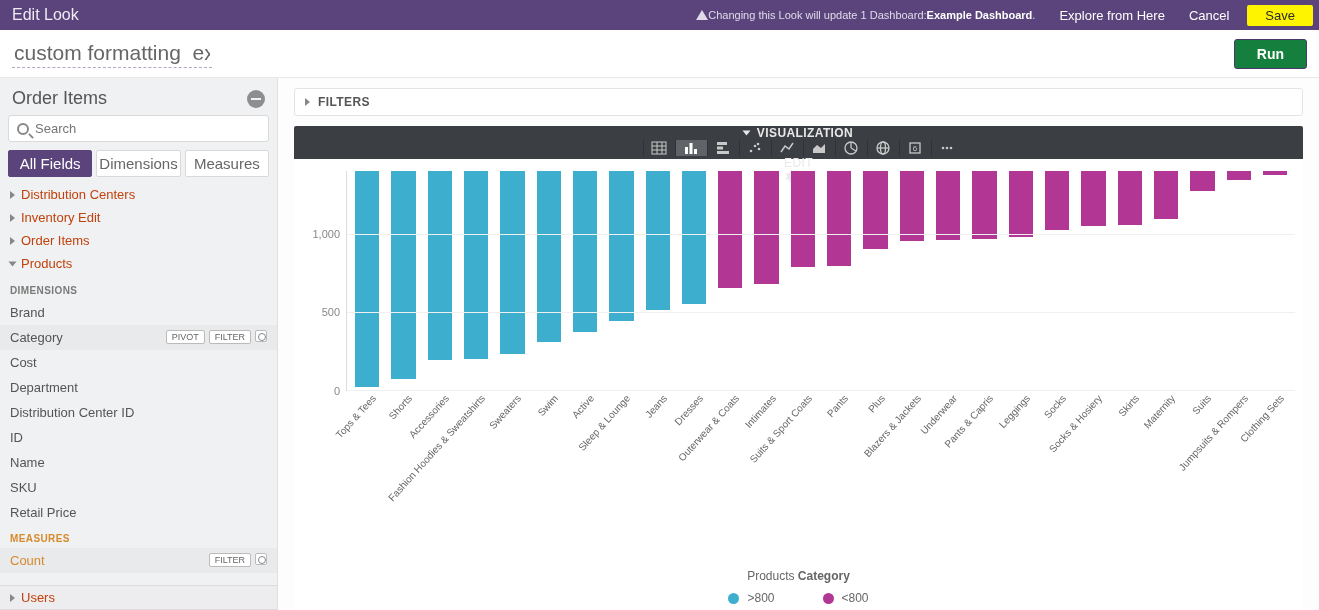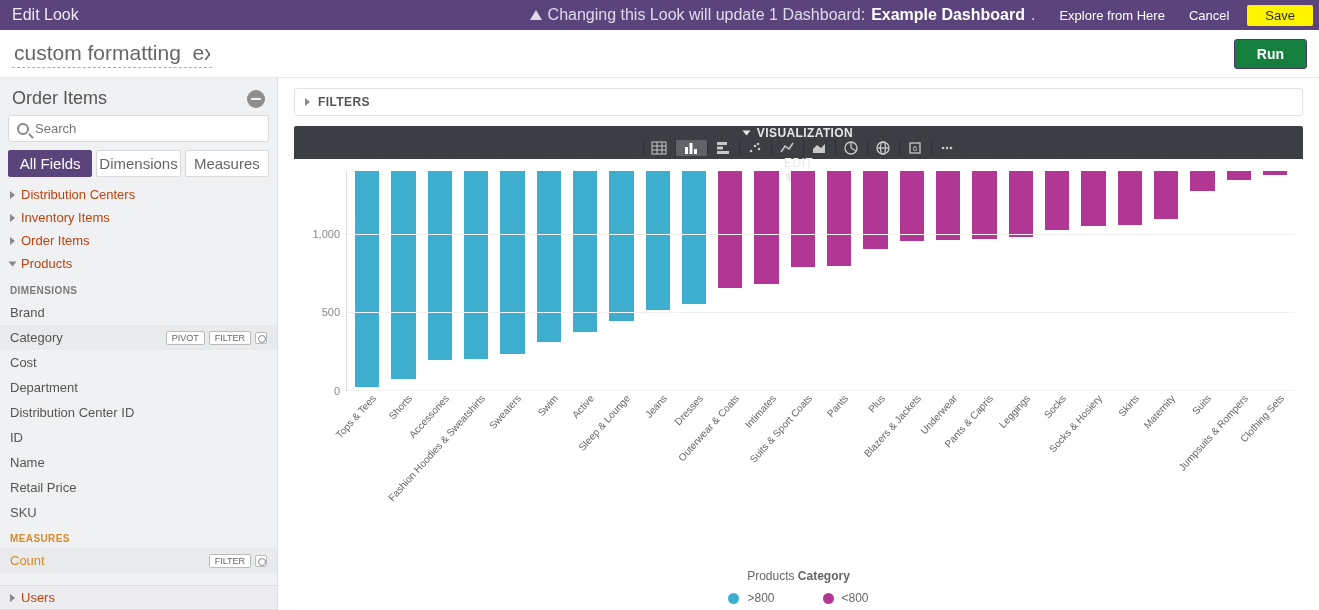--- a/index.html
+++ b/index.html
@@ -2,21 +2,21 @@
 <html><head>
 <meta charset="utf-8">
 <style>
   * { box-sizing: border-box; margin: 0; padding: 0; }
   html, body { width: 1319px; height: 610px; font-family: "Helvetica Neue", Helvetica, Arial, sans-serif; font-size: 13px; color: #555; background: #fdfdfd; overflow: hidden; }
 
   
   .topbar { display: flex; align-items: center; height: 30px; background: #5a447b; color: #eee; padding: 0 6px 0 12px; }
   .topbar .title { font-size: 16px; font-weight: 400; color: #efeaf3; }
   .topbar .spacer { flex: 1; }
-  .topbar .warn { font-size: 16px; color: #e0d9ea; display: flex; align-items: center; gap: 6px; }
+  .topbar .warn { font-size: 11px; color: #e0d9ea; display: flex; align-items: center; }
   .topbar .warn strong { font-weight: 600; color: #fff; }
   .topbar .link { color: #fff; font-size: 13px; margin-left: 24px; cursor: pointer; }
   .topbar .save { margin-left: 18px; background: #fff400; color: #2b2b2b; border: none; padding: 3px 18px; font-size: 13px; cursor: pointer; border-radius: 2px; font-weight: 500; }
   .warn-icon { width: 0; height: 0; border-left: 6px solid transparent; border-right: 6px solid transparent; border-bottom: 10px solid #e0d9ea; display: inline-block; }
 
   
   .subbar { display: flex; align-items: center; height: 48px; padding: 0 12px; background: #fff; border-bottom: 1px solid #e8e8e8; }
   .subbar input.look-name { border: none; border-bottom: 1px dashed #b6a3c9; font-size: 21px; color: #666; padding: 2px 2px; width: 200px; background: transparent; outline: none; }
   .subbar .spacer { flex: 1; }
   .run-btn { background: #15803d; color: #fff; border: 1px solid #4a376b; padding: 6px 22px; font-size: 14px; border-radius: 3px; cursor: pointer; font-weight: 600; }
@@ -43,21 +43,21 @@
   .tabs .tab.active { background: #5a447b; color: #fff; border-color: #5a447b; }
 
   .view-list { padding: 2px 0; }
   .view-row { display: flex; align-items: center; gap: 6px; padding: 4px 10px; font-size: 13px; color: #c2410c; cursor: pointer; }
   .caret { width: 0; height: 0; border-top: 4px solid transparent; border-bottom: 4px solid transparent; border-left: 5px solid #888; display: inline-block; }
   .caret.down { transform: rotate(90deg); }
 
   .section-label { font-size: 10px; color: #7a7a7a; letter-spacing: 0.4px; padding: 8px 10px 4px 10px; font-weight: 700; }
   .section-label.measures { color: #d68a2e; }
 
-  .field-row { display: flex; align-items: center; padding: 5px 10px; font-size: 13px; color: #555; cursor: pointer; position: relative; }
+  .field-row { display: flex; align-items: flex-start; padding: 5px 10px; font-size: 13px; color: #555; cursor: pointer; position: relative; }
   .field-row .fname { flex: 1; white-space: nowrap; overflow: hidden; text-overflow: ellipsis; }
   .field-row.measure .fname { color: #d68a2e; }
   .field-row.hover { background: #e9eaec; }
   .pill { font-size: 9px; color: #666; border: 1px solid #bbb; padding: 1px 5px; margin-left: 4px; border-radius: 2px; background: #fff; cursor: pointer; }
   .gear { width: 12px; height: 12px; border: 1px solid #bbb; border-radius: 2px; margin-left: 4px; background: #fff; position: relative; cursor: pointer; }
   .gear::after { content: ""; position: absolute; left: 2px; top: 2px; width: 6px; height: 6px; border: 1px solid #888; border-radius: 50%; }
 
   .users-row { background: #ededef; border-top: 1px solid #dcdcdc; border-bottom: 1px solid #dcdcdc; margin-top: auto; }
 
   
@@ -142,21 +142,21 @@
       <div class="tab">Measures</div>
     </div>
 
     <div class="view-list">
       <div class="view-row">
           <span class="caret"></span>
           <span>Distribution Centers</span>
         </div>
       <div class="view-row">
           <span class="caret"></span>
-          <span>Inventory Items</span>
+          <span>Inventory Edit</span>
         </div>
       <div class="view-row">
           <span class="caret"></span>
           <span>Order Items</span>
         </div>
       <div class="view-row">
           <span class="caret down"></span>
           <span>Products</span>
         </div>
     </div>
@@ -181,24 +181,24 @@
         <div class="field-row">
           <span class="fname">Distribution Center ID</span>
         </div>
         <div class="field-row">
           <span class="fname">ID</span>
         </div>
         <div class="field-row">
           <span class="fname">Name</span>
         </div>
         <div class="field-row">
+          <span class="fname">SKU</span>
+        </div>
+        <div class="field-row">
           <span class="fname">Retail Price</span>
-        </div>
-        <div class="field-row">
-          <span class="fname">SKU</span>
         </div>
       </div>
 
     <div class="section-label measures">MEASURES</div>
     <div id="mea-list">
         <div class="field-row measure hover">
           <span class="fname">Count</span>
           <span class="pill">FILTER</span>
           <span class="gear"></span>
         </div>

